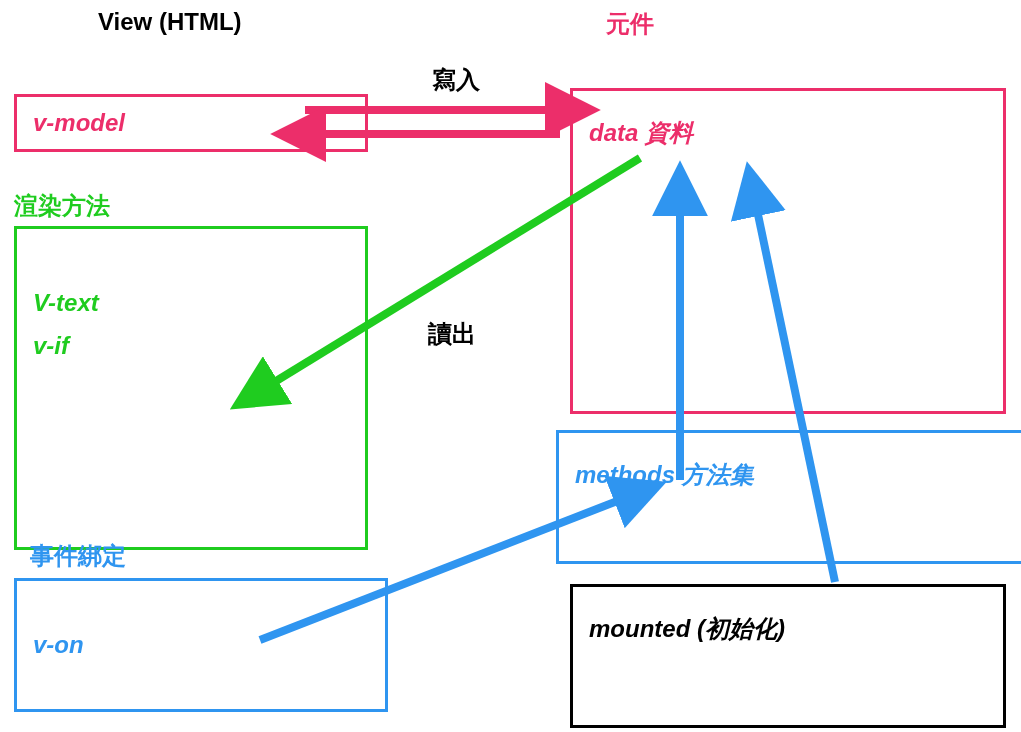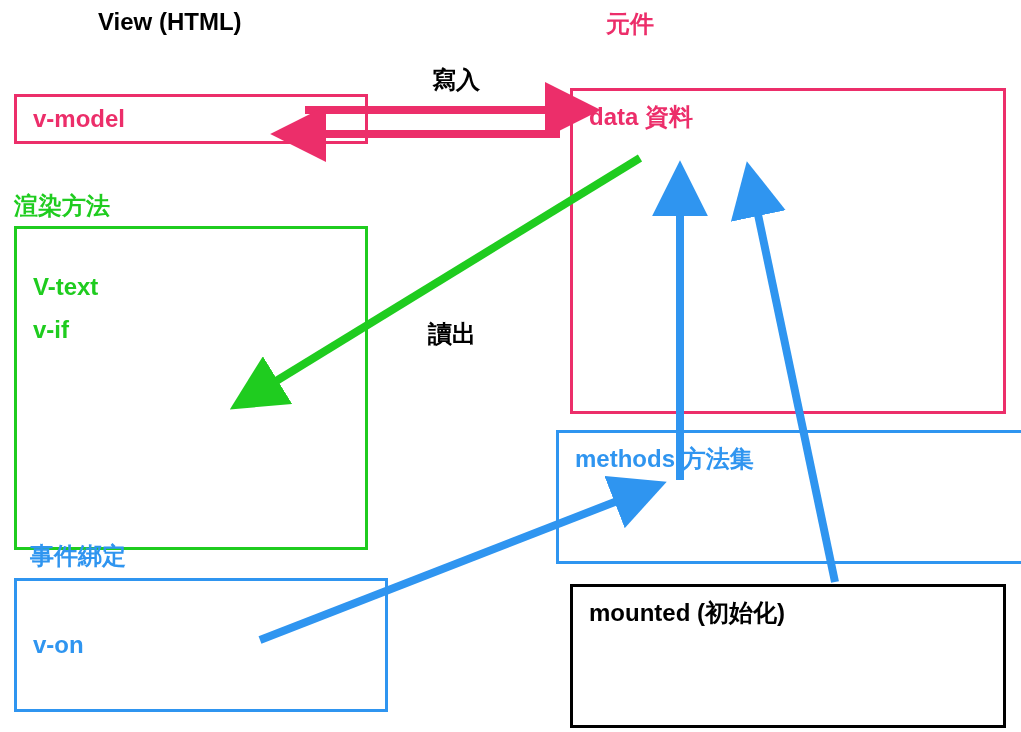--- a/index.html
+++ b/index.html
@@ -17,23 +17,24 @@
     font-weight: 700;
     font-size: 24px;
     color: #000;
     white-space: nowrap;
   }
   .box {
     position: absolute;
     border-style: solid;
     border-width: 3px;
     box-sizing: border-box;
-    padding: 10px 16px;
+    padding: 26px 16px;
     font-weight: 700;
     font-size: 24px;
+    font-style: italic;
   }
   .pink  { border-color: #ec2e6a; color: #ec2e6a; }
   .green { border-color: #1fcc1f; color: #1fcc1f; }
   .blue  { border-color: #2f95f0; color: #2f95f0; }
   .black { border-color: #000000; color: #000000; }
   .multi-line { line-height: 1.8; }
   svg.arrows {
     position: absolute;
     left: 0; top: 0;
     width: 1021px;

